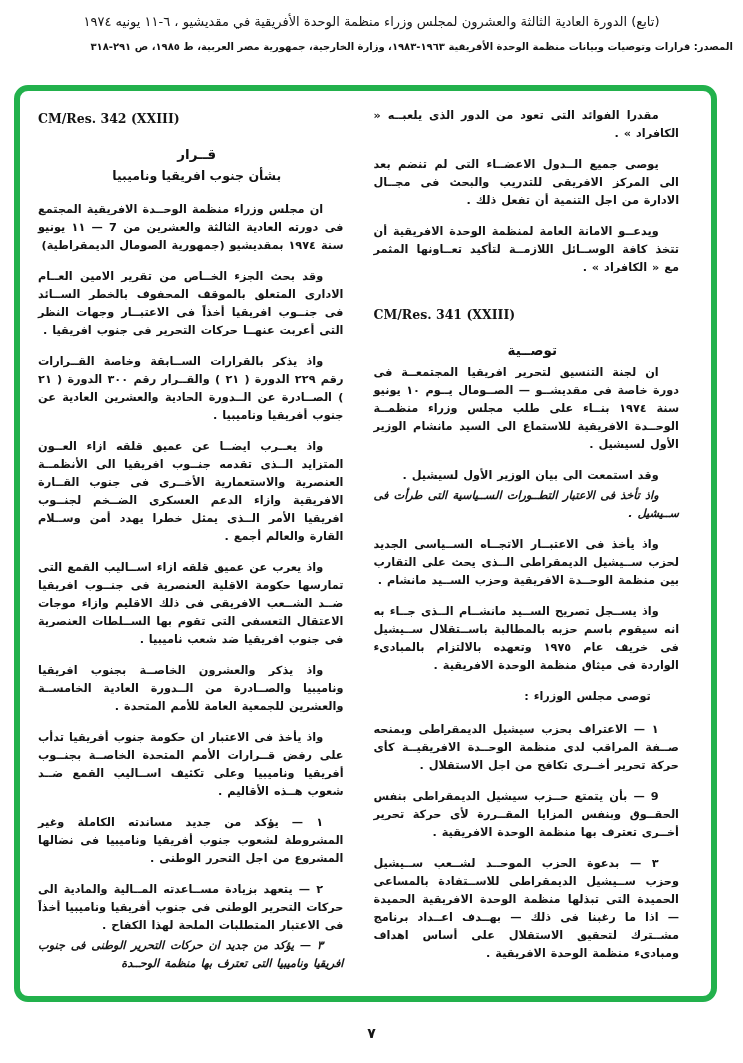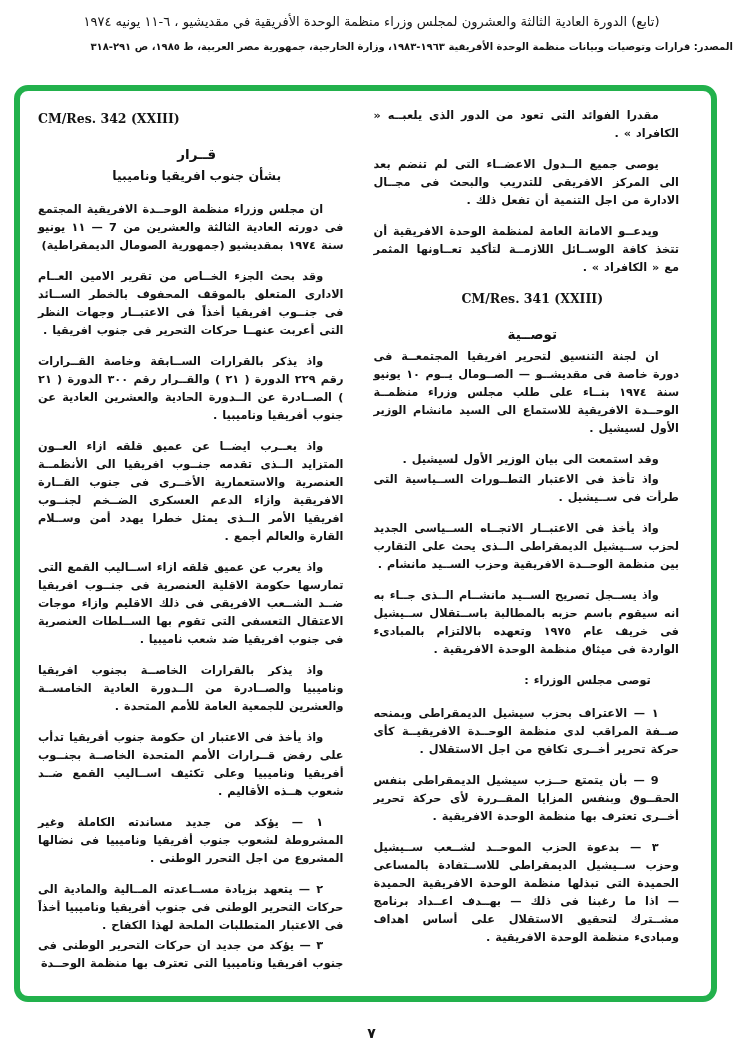--- a/index.html
+++ b/index.html
@@ -91,21 +91,21 @@
   p.body {
     font-size: 11.3px;
     font-weight: bold;
     line-height: 18px;
     text-align: justify;
     text-indent: 1.8em;
     margin: 0 12px 13px 0;
     word-spacing: 1px;
   }
   p.body.tight { margin-bottom: 2px; }
-  p.body.after-tight { margin-top: 0; }
+  p.body.after-tight { margin-top: 0; font-style: italic; }
   p.body.lead-in { text-indent: 2.5em; margin-bottom: 15px; }
 
   
   .page-number {
     position: absolute;
     bottom: 22px;
     left: 0;
     right: 0;
     text-align: center;
     font-size: 14px;
@@ -121,21 +121,21 @@
 </div>
 
 <div class="green-frame">
   <div class="frame-inner">
 
     <div class="col">
       <p class="body">مقدرا الفوائد التى تعود من الدور الذى يلعبــه « الكافراد » .</p>
       <p class="body">يوصى جميع الــدول الاعضــاء التى لم تنضم بعد الى المركز الافريقى للتدريب والبحث فى مجــال الادارة من اجل التنمية أن تفعل ذلك .</p>
       <p class="body">ويدعــو الامانة العامة لمنظمة الوحدة الافريقية أن تتخذ كافة الوســائل اللازمــة لتأكيد تعــاونها المثمر مع « الكافراد » .</p>
 
-      <div class="docref" style="margin-top:14px;text-align:center;">CM/Res. 341 (XXIII)</div>
+      <div class="docref" style="margin-top:30px;">CM/Res. 341 (XXIII)</div>
       <div class="res-title">توصــية</div>
 
       <p class="body">ان لجنة التنسيق لتحرير افريقيا المجتمعــة فى دورة خاصة فى مقديشــو — الصــومال يــوم ١٠ يونيو سنة ١٩٧٤ بنــاء على طلب مجلس وزراء منظمــة الوحــدة الافريقية للاستماع الى السيد مانشام الوزير الأول لسيشيل .</p>
       <p class="body tight">وقد استمعت الى بيان الوزير الأول لسيشيل .</p>
       <p class="body after-tight">واذ تأخذ فى الاعتبار التطــورات الســياسية التى طرأت فى ســيشيل .</p>
       <p class="body">واذ يأخذ فى الاعتبــار الاتجــاه الســياسى الجديد لحزب ســيشيل الديمقراطى الــذى يحث على التقارب بين منظمة الوحــدة الافريقية وحزب الســيد مانشام .</p>
       <p class="body">واذ يســجل تصريح الســيد مانشــام الــذى جــاء به انه سيقوم باسم حزبه بالمطالبة باســتقلال ســيشيل فى خريف عام ١٩٧٥ وتعهده بالالتزام بالمبادىء الواردة فى ميثاق منظمة الوحدة الافريقية .</p>
       <p class="body lead-in">توصى مجلس الوزراء :</p>
       <p class="body">١ — الاعتراف بحزب سيشيل الديمقراطى وبمنحه صــفة المراقب لدى منظمة الوحــدة الافريقيــة كأى حركة تحرير أخــرى تكافح من اجل الاستقلال .</p>
       <p class="body">9 — بأن يتمتع حــزب سيشيل الديمقراطى بنفس الحقــوق وبنفس المزايا المقــررة لأى حركة تحرير أخــرى تعترف بها منظمة الوحدة الافريقية .</p>
@@ -145,21 +145,21 @@
     <div class="col">
       <div class="docref">CM/Res. 342 (XXIII)</div>
       <div class="res-title">قــرار</div>
       <div class="res-subtitle">بشأن جنوب افريقيا وناميبيا</div>
 
       <p class="body">ان مجلس وزراء منظمة الوحــدة الافريقية المجتمع فى دورته العادية الثالثة والعشرين من 7 — ١١ يونيو سنة ١٩٧٤ بمقديشيو (جمهورية الصومال الديمقراطية)</p>
       <p class="body">وقد بحث الجزء الخــاص من تقرير الامين العــام الادارى المتعلق بالموقف المحفوف بالخطر الســائد فى جنــوب افريقيا أخذاً فى الاعتبــار وجهات النظر التى أعربت عنهــا حركات التحرير فى جنوب افريقيا .</p>
       <p class="body">واذ يذكر بالقرارات الســابقة وخاصة القــرارات رقم ٢٢٩ الدورة ( ٢١ ) والقــرار رقم ٣٠٠ الدورة ( ٢١ ) الصــادرة عن الــدورة الحادية والعشرين العادية عن جنوب أفريقيا وناميبيا .</p>
       <p class="body">واذ يعــرب ايضــا عن عميق قلقه ازاء العــون المتزايد الــذى تقدمه جنــوب افريقيا الى الأنظمــة العنصرية والاستعمارية الأخــرى فى جنوب القــارة الافريقية وازاء الدعم العسكرى الضــخم لجنــوب افريقيا الأمر الــذى يمثل خطرا يهدد أمن وســلام القارة والعالم أجمع .</p>
       <p class="body">واذ يعرب عن عميق قلقه ازاء اســاليب القمع التى تمارسها حكومة الاقلية العنصرية فى جنــوب افريقيا ضــد الشــعب الافريقى فى ذلك الاقليم وازاء موجات الاعتقال التعسفى التى تقوم بها الســلطات العنصرية فى جنوب افريقيا ضد شعب ناميبيا .</p>
-      <p class="body">واذ يذكر بالقرارات الخاصــة بجنوب افريقيا وناميبيا والصــادرة من الــدورة العادية الخامســة والعشرين للجمعية العامة للأمم المتحدة .</p>
+      <p class="body">واذ يذكر والعشرون الخاصــة بجنوب افريقيا وناميبيا والصــادرة من الــدورة العادية الخامســة والعشرين للجمعية العامة للأمم المتحدة .</p>
       <p class="body">واذ يأخذ فى الاعتبار ان حكومة جنوب أفريقيا تدأب على رفض قــرارات الأمم المتحدة الخاصــة بجنــوب أفريقيا وناميبيا وعلى تكثيف اســاليب القمع ضــد شعوب هــذه الأقاليم .</p>
       <p class="body">١ — يؤكد من جديد مساندته الكاملة وغير المشروطة لشعوب جنوب أفريقيا وناميبيا فى نضالها المشروع من اجل التحرر الوطنى .</p>
       <p class="body tight">٢ — يتعهد بزيادة مســاعدته المــالية والمادية الى حركات التحرير الوطنى فى جنوب أفريقيا وناميبيا أخذاً فى الاعتبار المتطلبات الملحة لهذا الكفاح .</p>
       <p class="body after-tight">٣ — يؤكد من جديد ان حركات التحرير الوطنى فى جنوب افريقيا وناميبيا التى تعترف بها منظمة الوحــدة</p>
     </div>
 
   </div>
 </div>
 
 <div class="page-number">٧</div>

